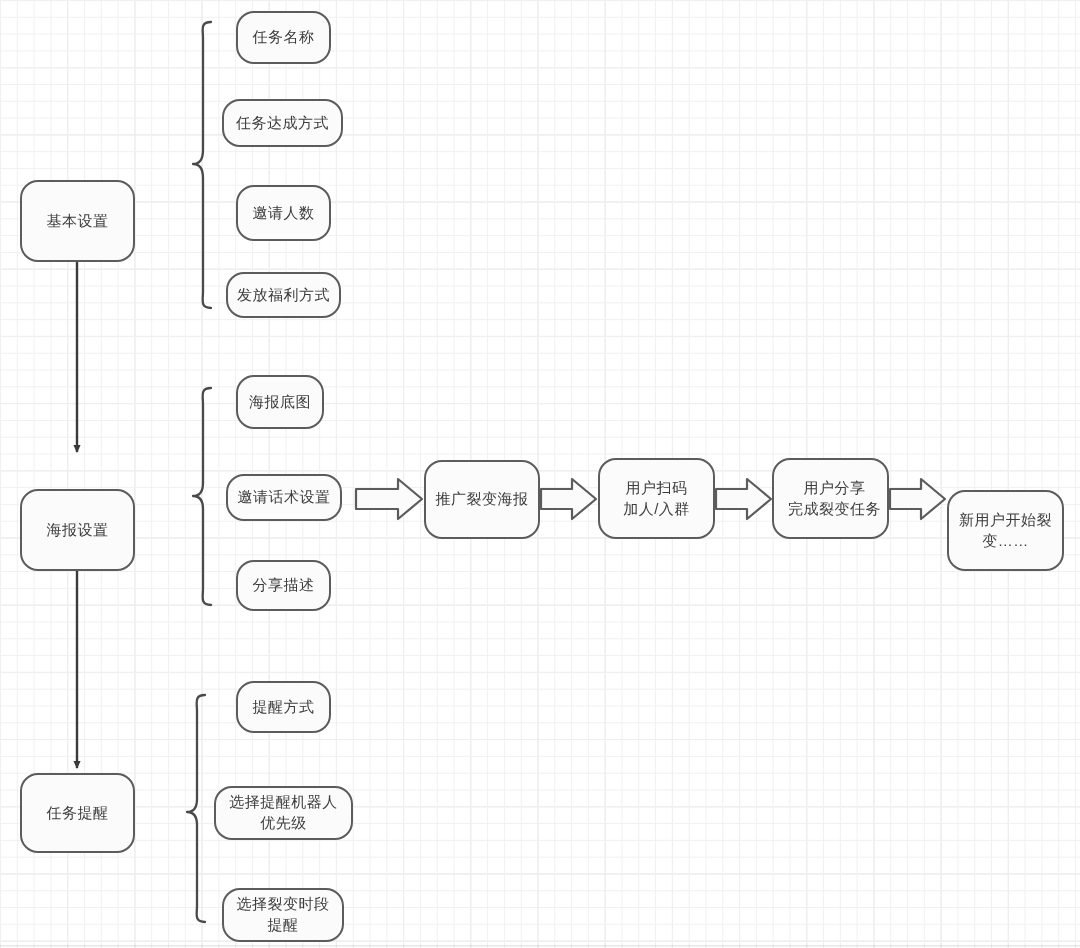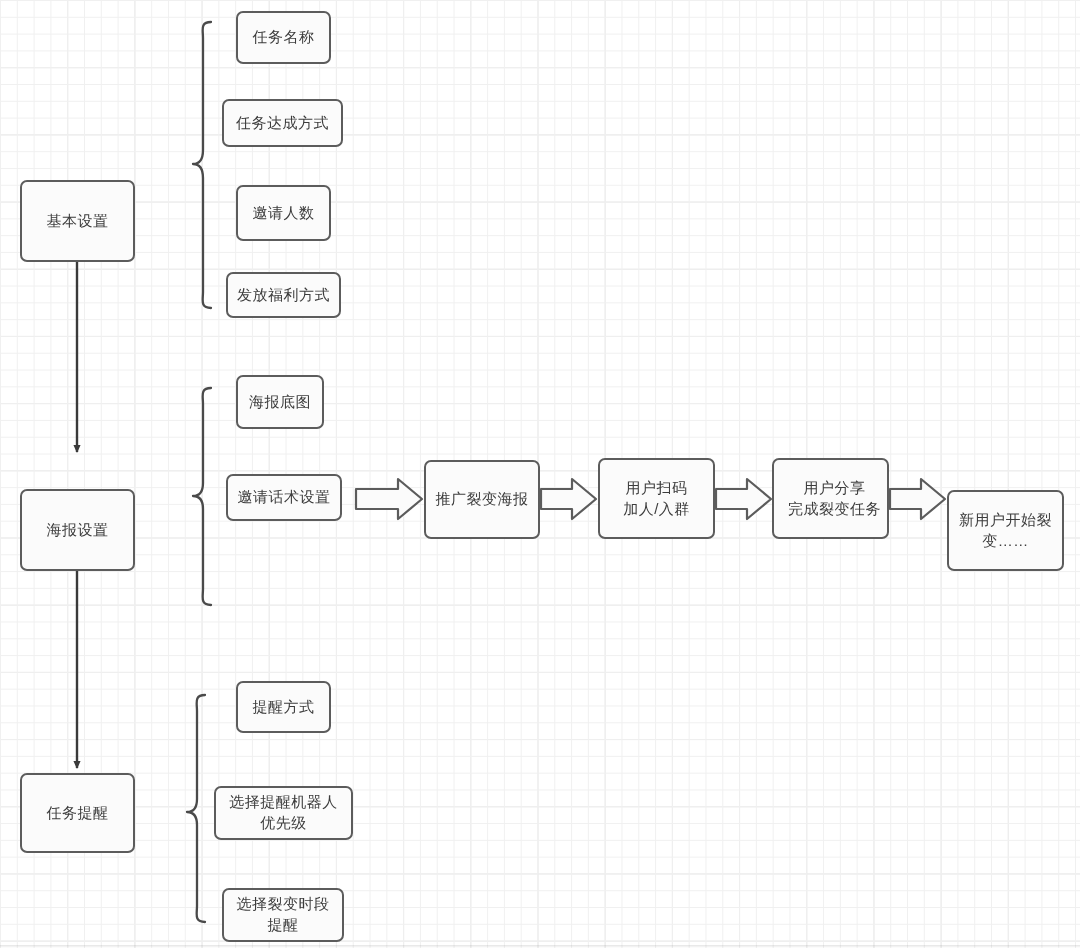--- a/index.html
+++ b/index.html
@@ -32,21 +32,21 @@
     left: 0; right: 0; bottom: 0;
     height: 3px;
     background: linear-gradient(to bottom, rgba(0,0,0,0.10), rgba(0,0,0,0));
     pointer-events: none;
   }
   .node {
     position: absolute;
     box-sizing: border-box;
     background: #fbfbfb;
     border: 2.2px solid #5c5c5c;
-    border-radius: 7px;
+    border-radius: 18px;
     display: flex;
     align-items: center;
     justify-content: center;
     text-align: center;
     color: #3c3c3c;
     font-size: 15px;
     line-height: 1.38;
     letter-spacing: 0.5px;
     white-space: pre-line;
     padding: 2px 4px;
@@ -114,20 +114,21 @@
   <div class="node" style="left:222px; top:99px; width:121px; height:48px;">任务达成方式</div>
 
   <div class="node" style="left:236px; top:185px; width:95px; height:56px;">邀请人数</div>
 
   <div class="node" style="left:226px; top:272px; width:115px; height:46px;">发放福利方式</div>
 
   <div class="node" style="left:236px; top:375px; width:88px; height:54px;">海报底图</div>
 
   <div class="node" style="left:226px; top:474px; width:116px; height:47px;">邀请话术设置</div>
 
+  <div class="node" style="left:236px; top:560px; width:95px; height:51px;">分享描述</div>
 
   <div class="node" style="left:236px; top:681px; width:95px; height:52px;">提醒方式</div>
 
   <div class="node" style="left:214px; top:786px; width:139px; height:54px;">选择提醒机器人
 优先级</div>
 
   <div class="node" style="left:222px; top:888px; width:122px; height:54px;">选择裂变时段
 提醒</div>
 
   <div class="node" style="left:424px; top:460px; width:116px; height:79px;">推广裂变海报</div>

